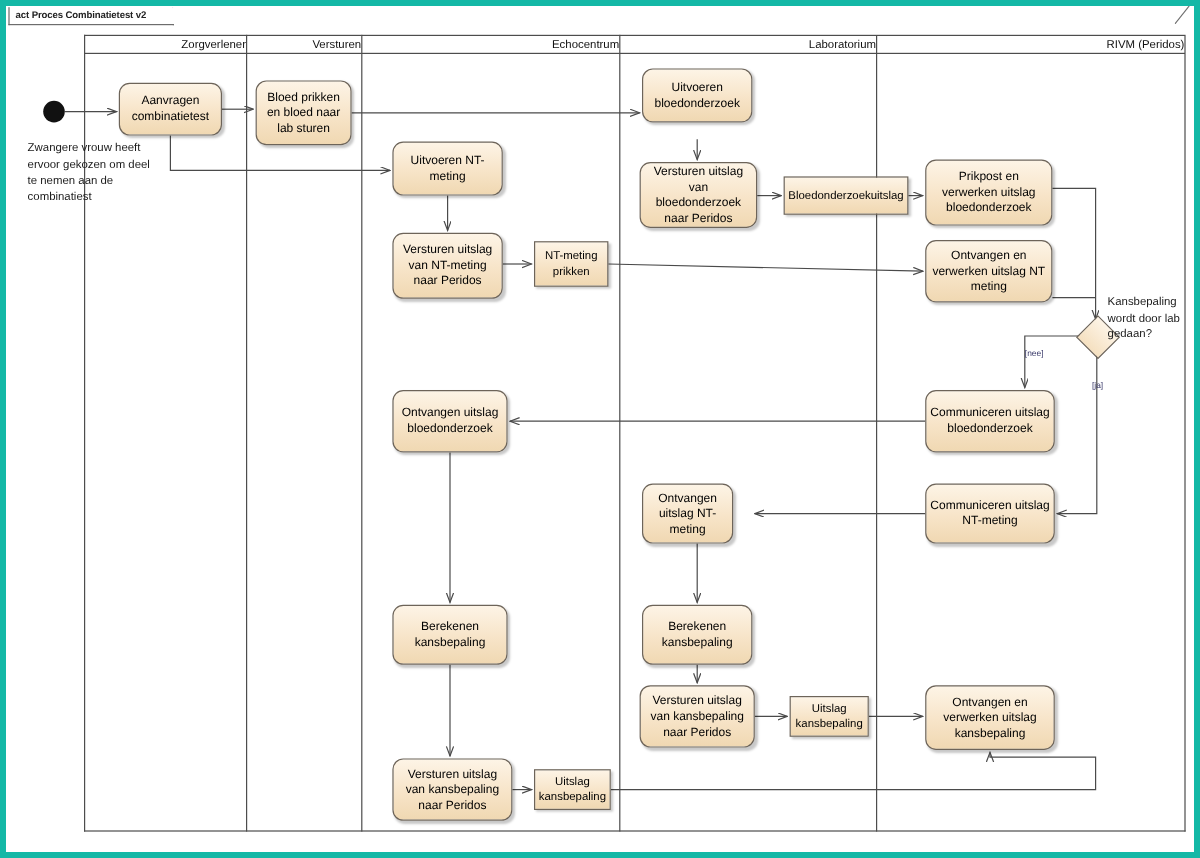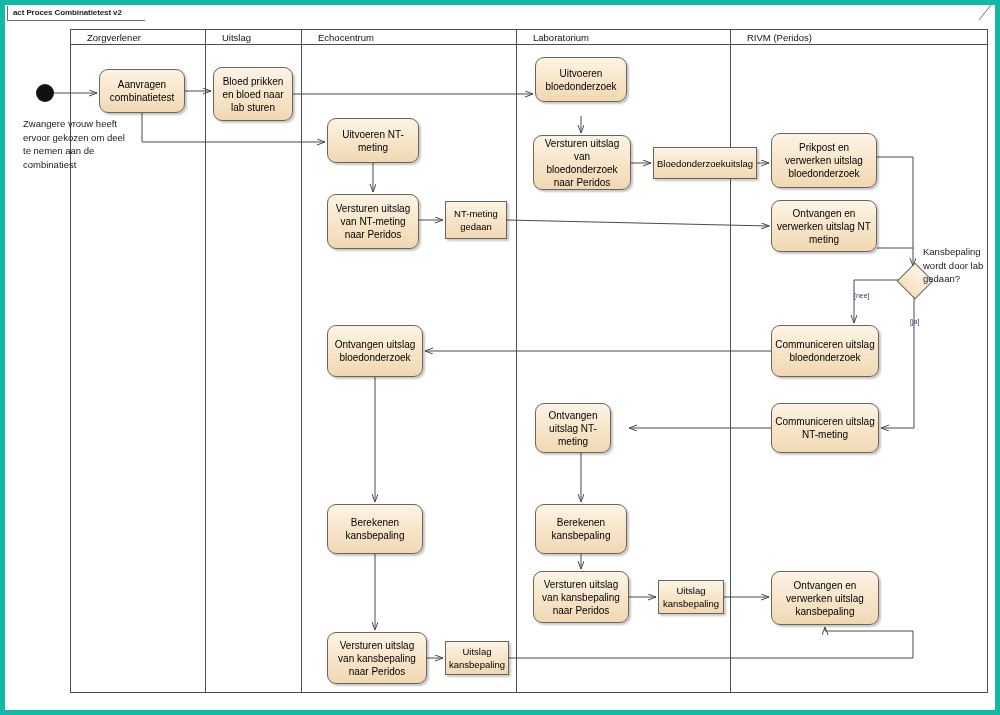--- a/index.html
+++ b/index.html
@@ -48,25 +48,24 @@
   }
   
   .lane-header{
     position:absolute;
     top:24px;height:16px;
     border:1px solid #4d4d4d;
     border-right:none;
     background:#ffffff;
     font-size:9.5px;
     color:#111;
-    text-align:left;
+    text-align:right;
     line-height:16px;
     box-sizing:border-box;
     white-space:nowrap;
-    padding-left:16px;
   }
   .lane-header.last{border-right:1px solid #4d4d4d;}
   .lane-body{
     position:absolute;
     top:40px;
     border-left:1px solid #4d4d4d;
     box-sizing:border-box;
     height:648px;
   }
   .lane-body.last{border-right:1px solid #4d4d4d;}
@@ -145,21 +144,21 @@
 <div id="canvas">
 
   <div id="frame-tab">act Proces Combinatietest v2</div>
   <svg id="frame-tab-slash">
     <line x1="0" y1="15" x2="12" y2="0" stroke="#6d6d6d" stroke-width="1"></line>
   </svg>
 
   <div id="lanes-root">
       <div class="lane-header" style="left: 65px; width: 135px;"><span>Zorgverlener</span></div>
       <div class="lane-body" style="left: 65px; width: 135px;"></div>
-      <div class="lane-header" style="left: 200px; width: 96px;"><span>Uitslag</span></div>
+      <div class="lane-header" style="left: 200px; width: 96px;"><span>Versturen</span></div>
       <div class="lane-body" style="left: 200px; width: 96px;"></div>
       <div class="lane-header" style="left: 296px; width: 215px;"><span>Echocentrum</span></div>
       <div class="lane-body" style="left: 296px; width: 215px;"></div>
       <div class="lane-header" style="left: 511px; width: 214px;"><span>Laboratorium</span></div>
       <div class="lane-body" style="left: 511px; width: 214px;"></div>
       <div class="lane-header last" style="left: 725px; width: 258px;"><span>RIVM (Peridos)</span></div>
       <div class="lane-body last" style="left: 725px; width: 258px;"></div>
     </div>
   <div id="lane-bottom"></div>
 
@@ -232,21 +231,21 @@
       <div class="node" style="left: 208px; top: 62px; width: 80px; height: 54px;">
         <span>Bloed prikken en bloed naar lab sturen</span>
       </div>
       <div class="node" style="left: 322px; top: 113px; width: 92px; height: 45px;">
         <span>Uitvoeren NT-meting</span>
       </div>
       <div class="node" style="left: 322px; top: 189px; width: 92px; height: 55px;">
         <span>Versturen uitslag van NT-meting naar Peridos</span>
       </div>
       <div class="node object" style="left: 440px; top: 196px; width: 62px; height: 38px;">
-        <span>NT-meting gedaan</span>
+        <span>NT-meting prikken</span>
       </div>
       <div class="node" style="left: 530px; top: 52px; width: 92px; height: 45px;">
         <span>Uitvoeren bloedonderzoek</span>
       </div>
       <div class="node" style="left: 528px; top: 130px; width: 98px; height: 55px;">
         <span>Versturen uitslag van bloedonderzoek naar Peridos</span>
       </div>
       <div class="node object" style="left: 648px; top: 142px; width: 104px; height: 32px;">
         <span>Bloedonderzoekuitslag</span>
       </div>

